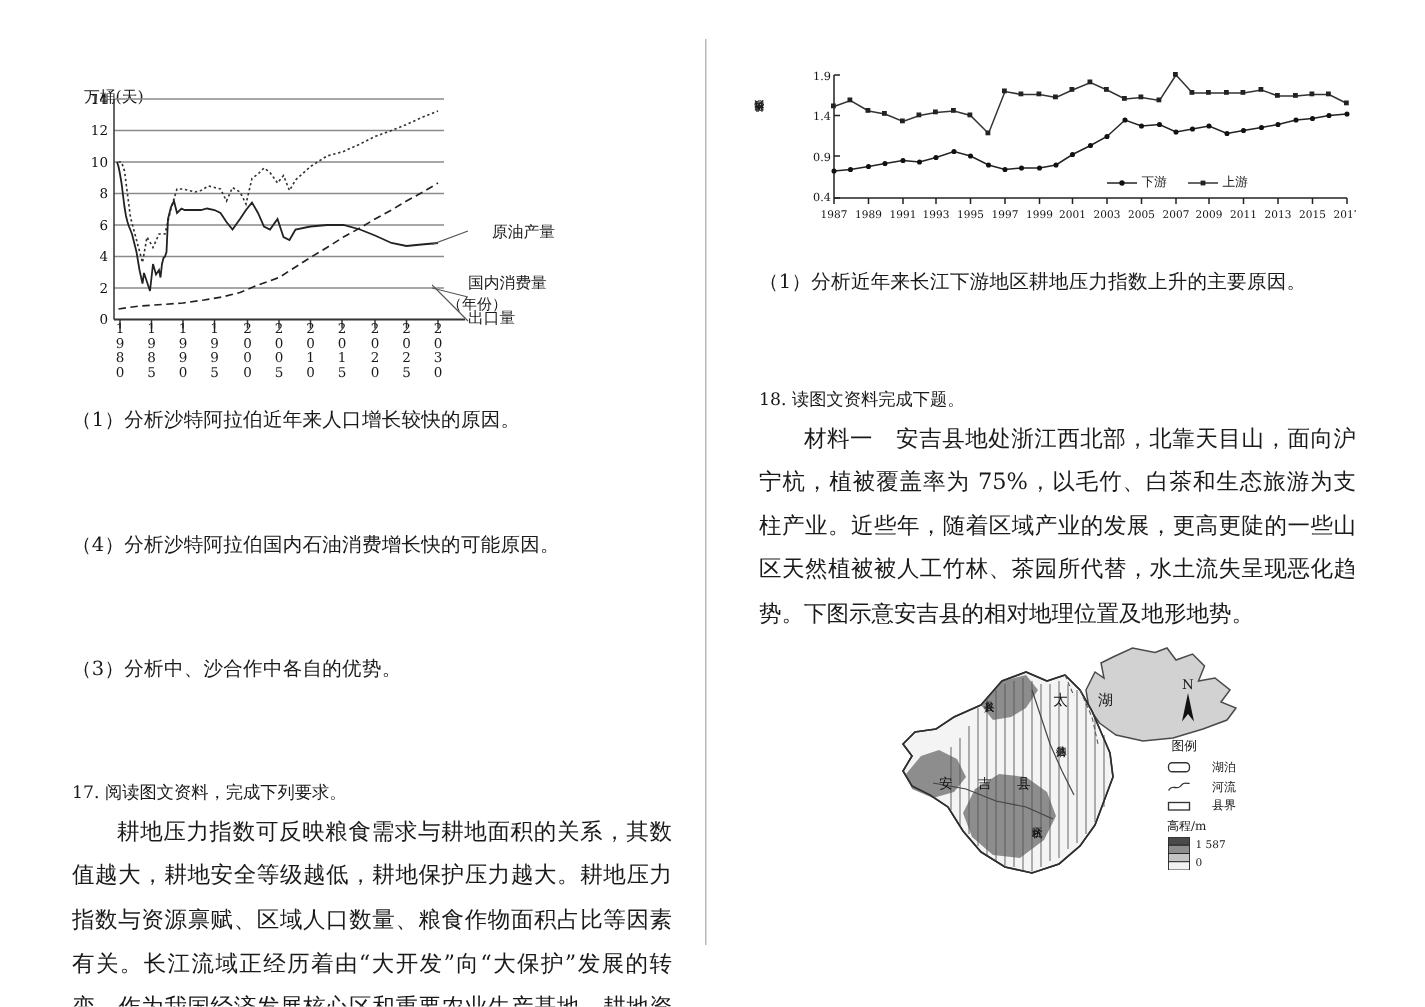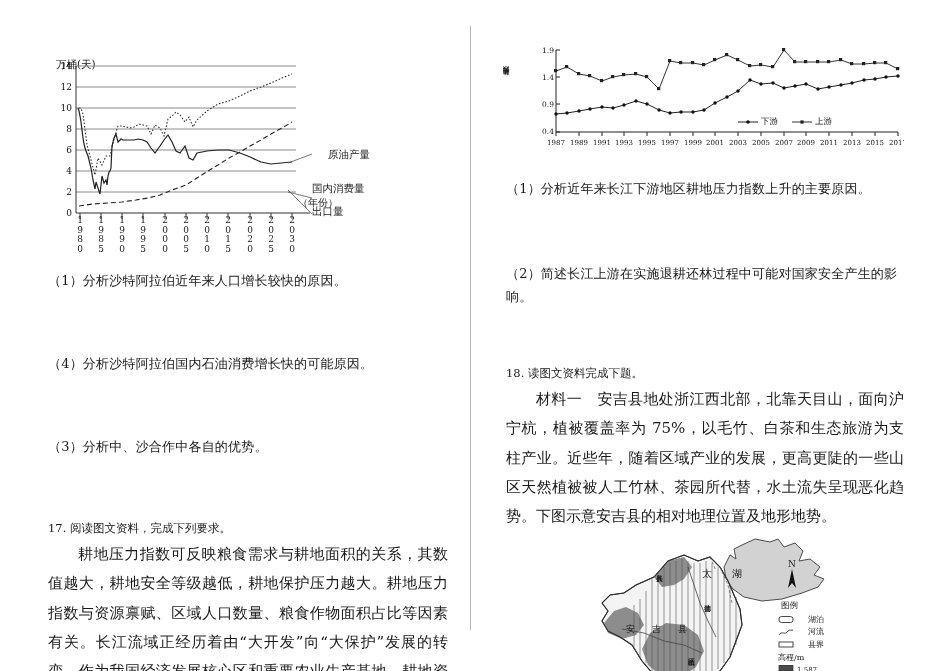--- a/index.html
+++ b/index.html
@@ -453,23 +453,20 @@
             <rect x="8.4" y="2.4" width="3.2" height="3.2" fill="#222"></rect>
           </svg>
           <span>上游</span>
         </div>
       </div>
     </div>
 
     <div style="margin-top:10px;">
       <p class="q-line">（1）分析近年来长江下游地区耕地压力指数上升的主要原因。</p>
     </div>
-    <div style="margin-top:62px;">
-      <p class="q-line">（2）简述长江上游在实施退耕还林过程中可能对国家安全产生的影响。</p>
-    </div>
 
     <div style="margin-top:55px;">
       <p class="blk-title">18. 读图文资料完成下题。</p>
       <p class="blk-body">
         <span>材料一</span>&nbsp;&nbsp;&nbsp;<span>安吉县地处浙江西北部，北靠天目山，面向沪宁杭，植被覆盖率为 75%，以毛竹、白茶和生态旅游为支柱产业。近些年，随着区域产业的发展，更高更陡的一些山区天然植被被人工竹林、茶园所代替，水土流失呈现恶化趋势。下图示意安吉县的相对地理位置及地形地势。</span>
       </p>
     </div>
 
     <div class="map-wrap">
       <svg class="map-svg" width="300" height="190" viewBox="0 0 300 190">

